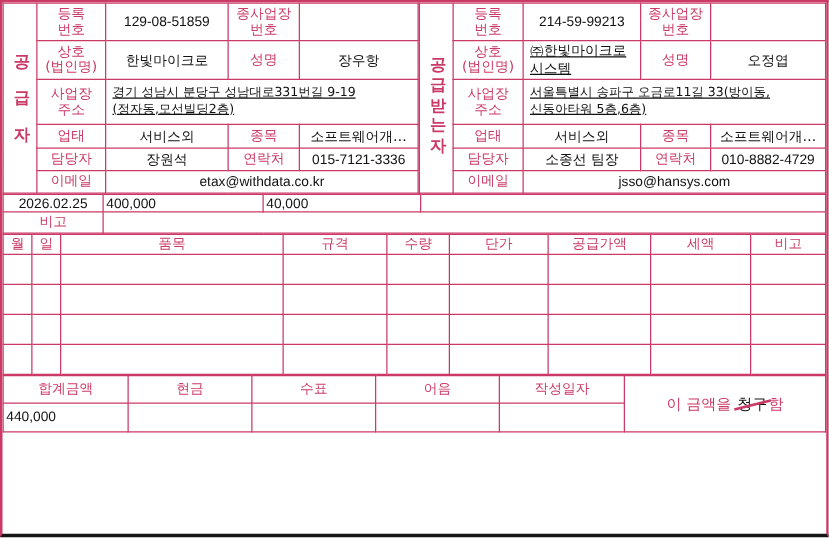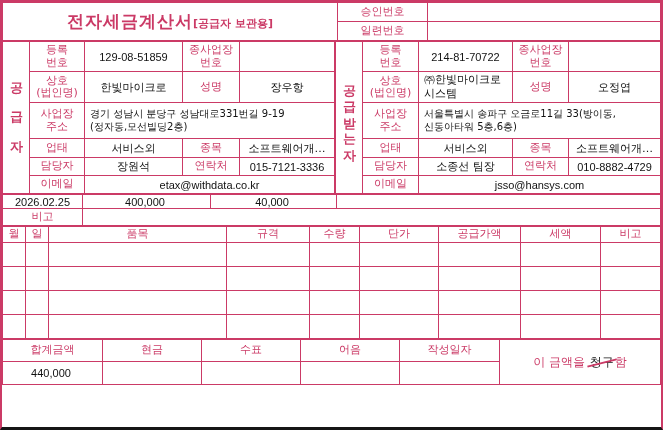--- a/index.html
+++ b/index.html
@@ -12,22 +12,22 @@
     width:663px;height:430px;background:#fff;overflow:hidden;
     border:2px solid var(--pink);
     border-bottom:3px solid var(--dark);
     font-size:11px;color:#111;
   }
   table{border-collapse:collapse;table-layout:fixed;width:100%;}
   td{border:1px solid var(--pink);overflow:hidden;vertical-align:middle;white-space:nowrap;padding:0 2px;}
   .lbl{color:var(--pink);text-align:center;white-space:pre-line;line-height:1.12;font-size:11px;}
   .val{color:#111;text-align:center;}
   .val.left{text-align:left;padding-left:5px;}
-  .val.right{text-align:center;padding-right:5px;}
-  .val.pre{white-space:pre-line;line-height:1.25;font-size:10px;}
+  .val.right{text-align:left;padding-right:5px;}
+  .val.pre{white-space:pre-line;line-height:1.25;font-size:10px;text-decoration:underline;}
   .num{font-family:Liberation Sans, sans-serif;font-size:11px;}
   .title-cell{text-align:center;border-right:1px solid var(--pink);}
   .title-main{font-size:17px;font-weight:bold;color:var(--pink);letter-spacing:1px;}
   .title-sub{font-size:11px;font-weight:bold;color:var(--pink);}
   .halves{display:flex;}
   .halves table.left{width:335px;}
   .halves table.right{width:328px;}
   .side-cell{text-align:center;padding:0;}
   .side-lbl{writing-mode:vertical-rl;text-orientation:upright;color:var(--pink);font-weight:bold;font-size:13px;display:inline-block;}
   .side-lbl.sup{letter-spacing:16px;}
@@ -37,40 +37,20 @@
   .claim-word::after{
     content:"";position:absolute;left:-2px;right:-2px;top:55%;
     border-top:2px solid var(--pink);transform:rotate(-14deg);
   }
 </style>
 </head>
 <body>
 
 <div class="form">
 
-  <table>
-    <colgroup>
-        <col style="width:335px">
-        <col style="width:90px">
-        <col>
-      </colgroup>
-    <tbody>
-        <tr style="height:19px">
-      <td rowspan="2" class="title-cell">
-        <span class="title-main">전자세금계산서</span><span class="title-sub">[공급자 보관용]</span>
-      </td>
-      <td class="lbl">승인번호</td>
-      <td class="val num"></td>
-    </tr>
-    <tr style="height:19px">
-      <td class="lbl">일련번호</td>
-      <td class="val num"></td>
-    </tr>
-  </tbody>
-    </table>
 
   <div class="halves">
 
     <table class="left">
       <colgroup>
           <col style="width:27px">
           <col style="width:55px">
           <col style="width:98px">
           <col style="width:57px">
           <col>
@@ -123,21 +103,21 @@
           <col style="width:56px">
           <col style="width:94px">
           <col style="width:56px">
           <col>
         </colgroup>
       <tbody>
           <tr style="height:30px">
         <td rowspan="6" class="side-cell"><span class="side-lbl buy">공급받는자</span></td>
         <td class="lbl">등록
 번호</td>
-        <td class="val num">214-81-70722</td>
+        <td class="val num">214-59-99213</td>
         <td class="lbl">종사업장
 번호</td>
         <td class="val"></td>
       </tr>
       <tr style="height:31px">
         <td class="lbl">상호
 (법인명)</td>
         <td class="val left pre" style="font-size:11px">㈜한빛마이크로
 시스템</td>
         <td class="lbl">성명</td>

